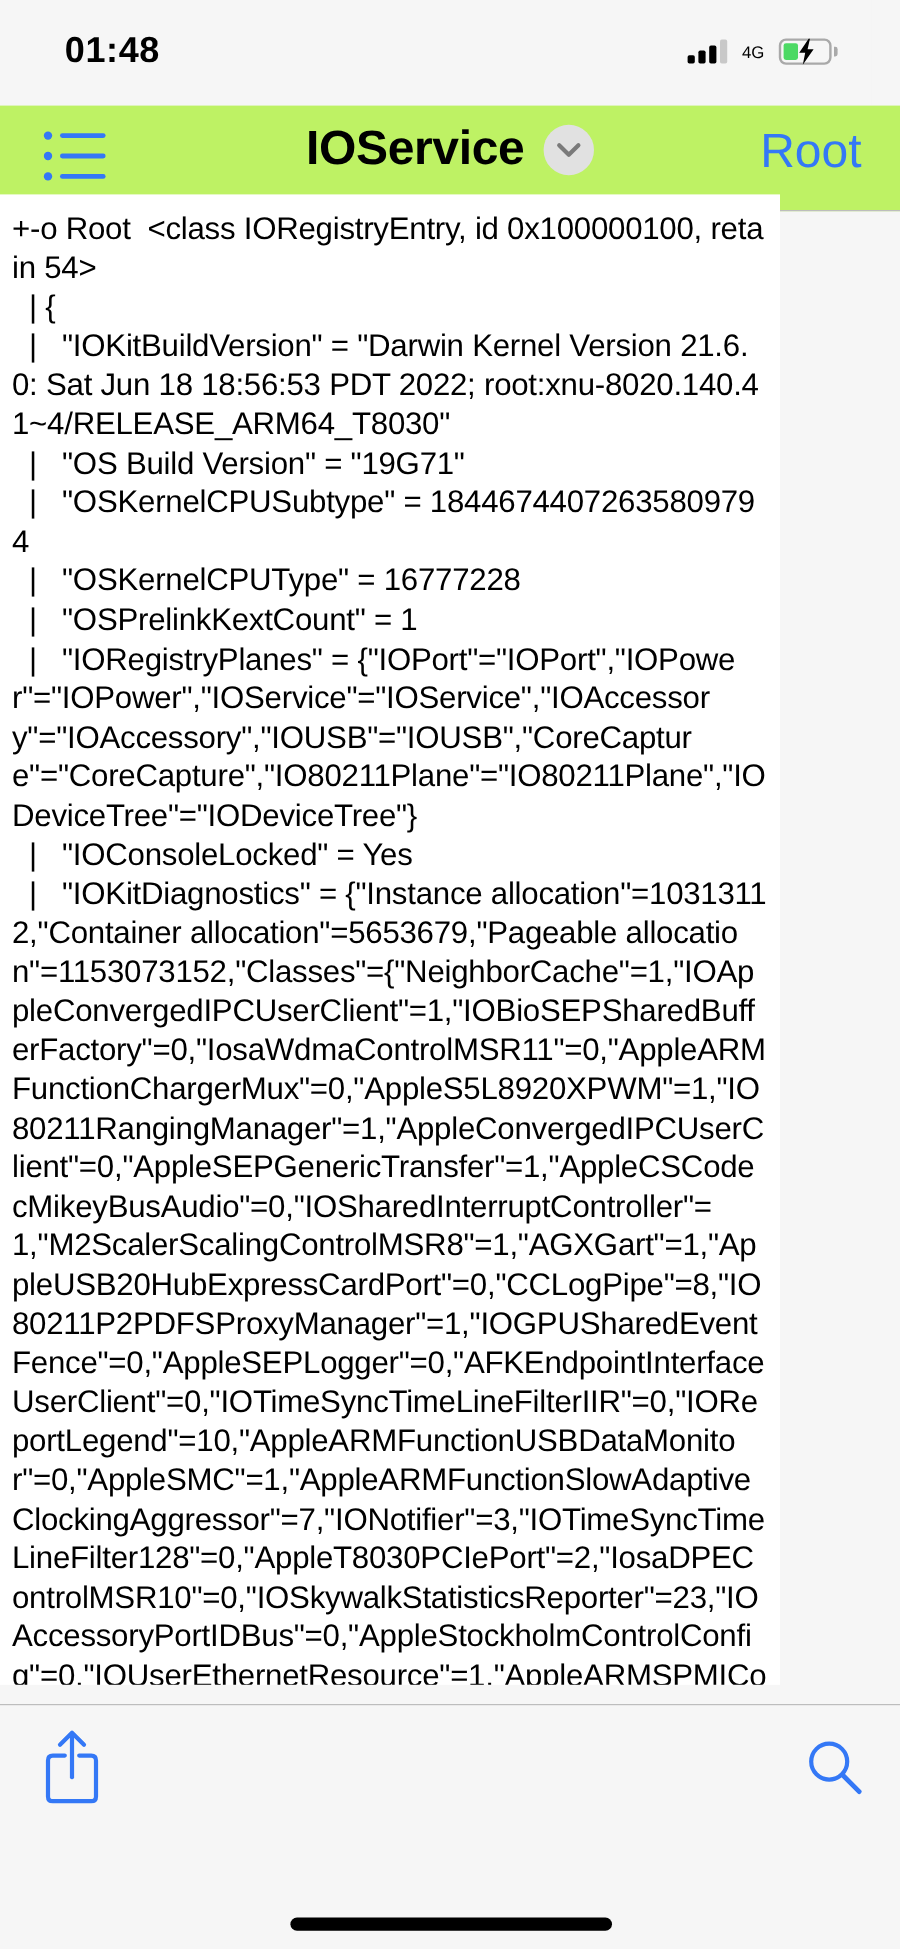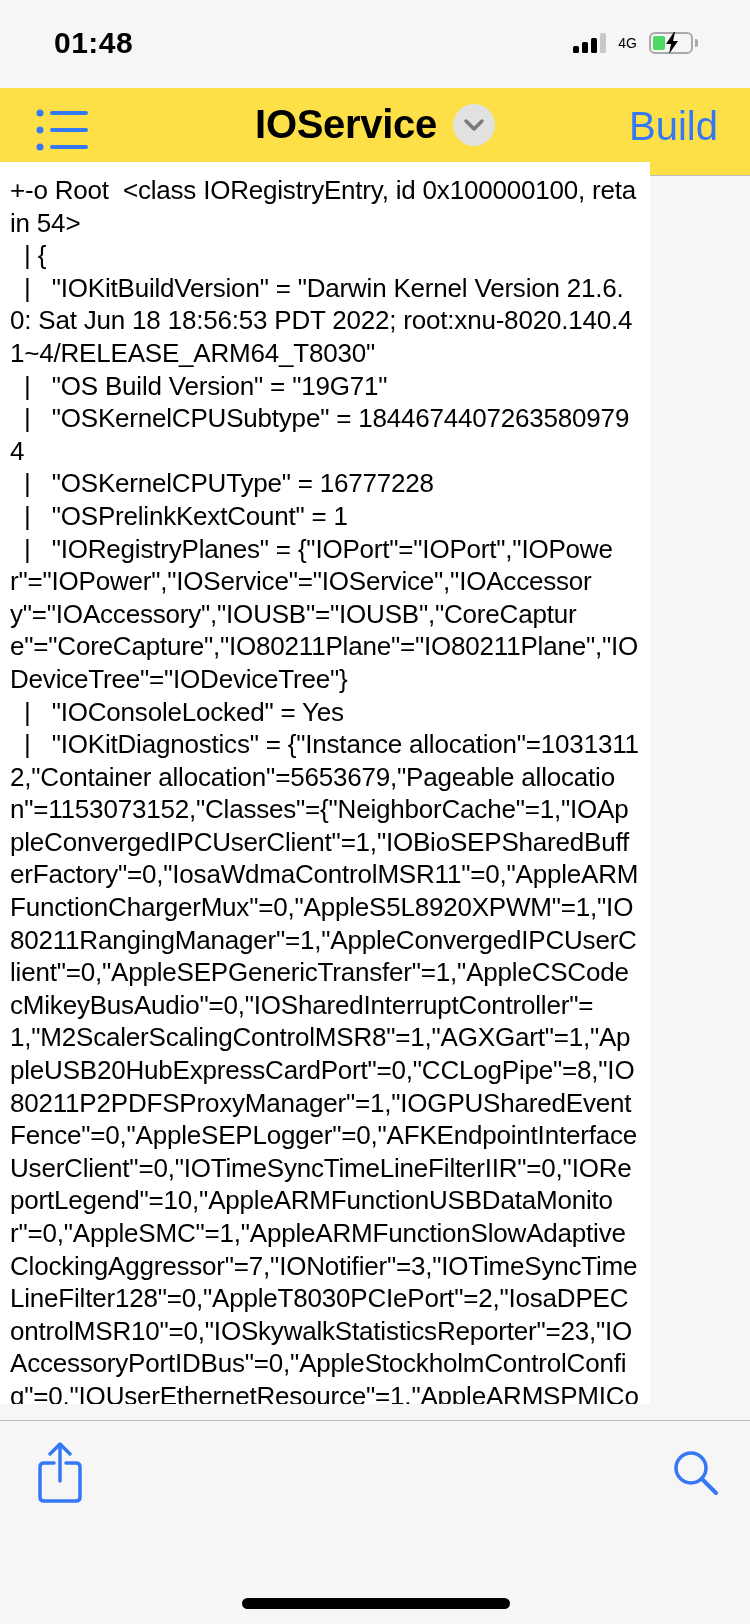--- a/index.html
+++ b/index.html
@@ -11,21 +11,21 @@
     .status-right { position: absolute; right: 28px; top: 32px; display: flex; align-items: center; gap: 8px; }
     .signal { display: flex; align-items: flex-end; gap: 3px; height: 20px; }
     .signal span { display: block; width: 6px; background: #000; border-radius: 1.5px; }
     .signal span.dim { background: #c8c8c8; }
     .net { font-size: 14px; font-weight: 500; margin-left: 4px; }
     .battery { position: relative; width: 44px; height: 22px; border: 2px solid #a9a9a9; border-radius: 6px; margin-left: 4px; }
     .battery .fill { position: absolute; left: 2px; top: 2px; width: 12px; height: 14px; background: #4cd964; border-radius: 2px; }
     .battery .bolt { position: absolute; left: 12px; top: -3px; font-size: 22px; line-height: 24px; color: #000; }
     .battery-tip { width: 3px; height: 8px; background: #a9a9a9; border-radius: 0 2px 2px 0; margin-left: -6px; }
 
-    .nav-bar { position: absolute; top: 88px; left: 0; width: 750px; height: 88px; background: #fde047; border-bottom: 1.5px solid #bdbdbd; }
+    .nav-bar { position: absolute; top: 88px; left: 0; width: 750px; height: 88px; background: #bef264; border-bottom: 1.5px solid #bdbdbd; }
     .list-button { position: absolute; left: 36px; top: 20px; width: 58px; height: 44px; cursor: pointer; }
     .list-button svg { width: 58px; height: 44px; }
     .nav-title-wrap { position: absolute; left: 0; right: 0; top: 14px; display: flex; justify-content: center; align-items: center; gap: 16px; }
     .nav-title { font-size: 40px; font-weight: 600; letter-spacing: -0.3px; }
     .chevron-btn { width: 42px; height: 42px; border-radius: 50%; background: #e1e1e1; display: flex; align-items: center; justify-content: center; cursor: pointer; }
     .done-button { position: absolute; right: 32px; top: 16px; font-size: 40px; font-weight: 500; color: #3478f6; cursor: pointer; }
 
     .content { position: absolute; top: 162px; left: 0; width: 650px; height: 1242px; background: #fff; overflow: hidden; padding: 12px 10px 0 10px; }
     .content pre { font-family: "Liberation Sans", "DejaVu Sans", sans-serif; font-size: 26px; line-height: 32.6px; white-space: pre-wrap; word-break: break-all; color: #000; letter-spacing: -0.2px; }
 
@@ -69,21 +69,21 @@
     </svg>
   </div>
   <div class="nav-title-wrap">
     <span class="nav-title">IOService</span>
     <span class="chevron-btn">
       <svg width="22" height="14" viewBox="0 0 22 14">
         <path d="M3 3 L11 11 L19 3" stroke="#7a7a7a" stroke-width="3.5" fill="none" stroke-linecap="round" stroke-linejoin="round"></path>
       </svg>
     </span>
   </div>
-  <div class="done-button">Build</div>
+  <div class="done-button">Root</div>
 </div>
 
 <div class="content">
   <pre>+-o Root  &lt;class IORegistryEntry, id 0x100000100, retain 54&gt;
   | {
   |   "IOKitBuildVersion" = "Darwin Kernel Version 21.6.0: Sat Jun 18 18:56:53 PDT 2022; root:xnu-8020.140.41~4/RELEASE_ARM64_T8030"
   |   "OS Build Version" = "19G71"
   |   "OSKernelCPUSubtype" = 18446744072635809794
   |   "OSKernelCPUType" = 16777228
   |   "OSPrelinkKextCount" = 1

